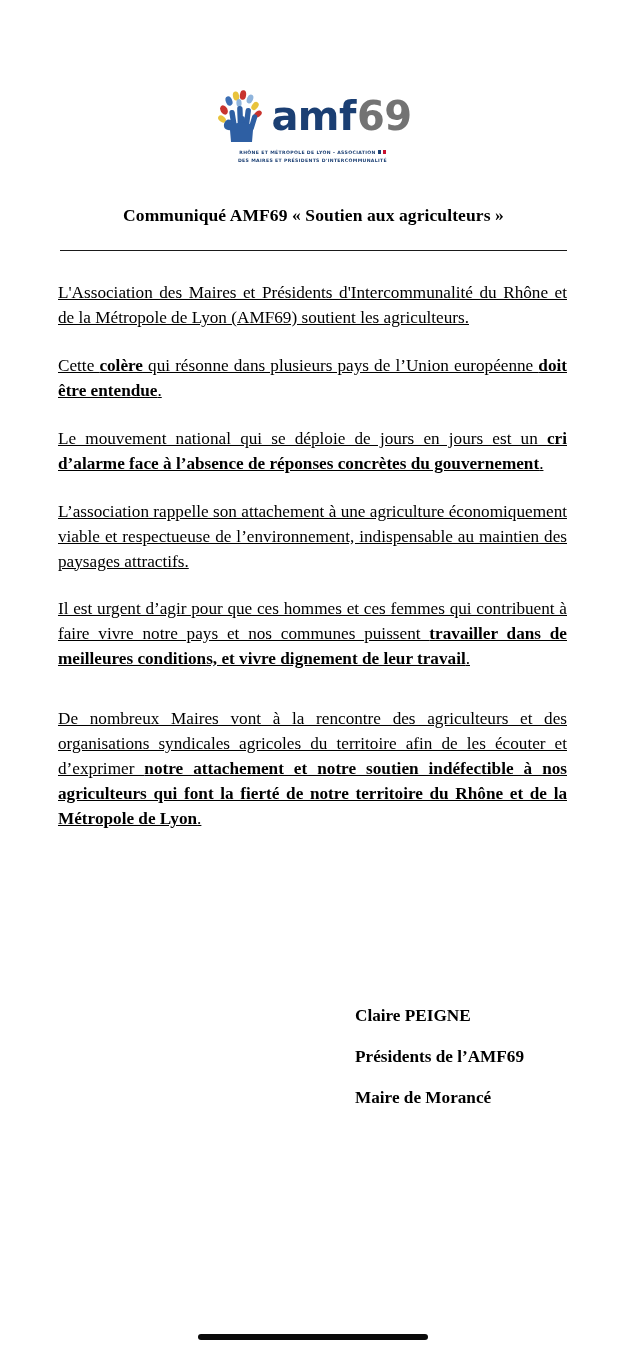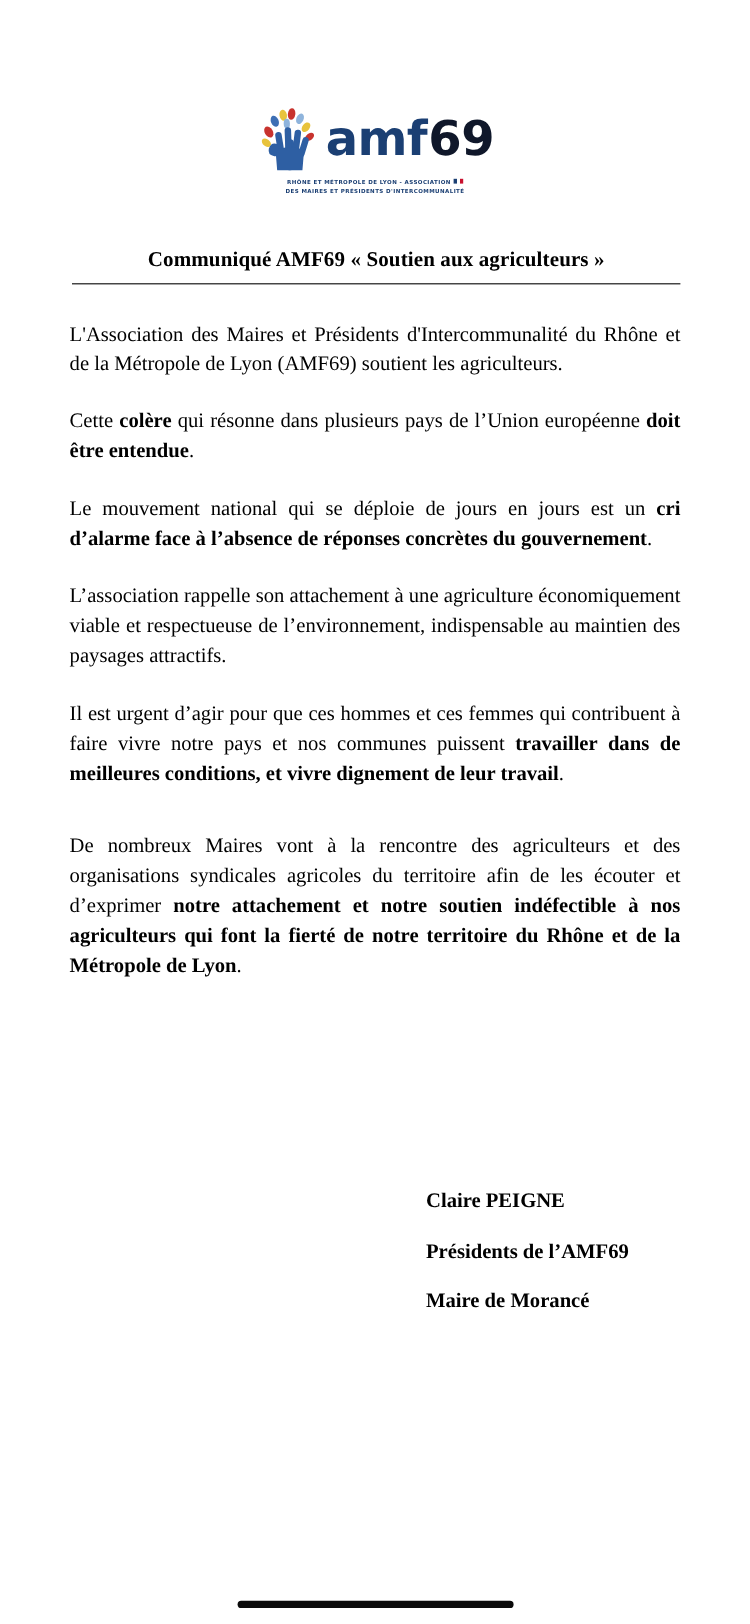--- a/index.html
+++ b/index.html
@@ -55,21 +55,21 @@
   .logo-word {
     font-family: "DejaVu Sans", sans-serif;
     font-weight: 700;
     font-size: 40px;
     line-height: 1;
     letter-spacing: -0.5px;
     display: flex;
     align-items: baseline;
   }
   .logo-word .amf { color: #1b3f73; }
-  .logo-word .num { color: #0f172a; margin-left: 1px; }
+  .logo-word .num { color: #737373; margin-left: 1px; }
 
   .logo-tagline {
     margin-top: 5px;
     font-family: "DejaVu Sans", sans-serif;
     font-size: 4.6px;
     line-height: 1.65;
     font-weight: 700;
     letter-spacing: 0.35px;
     color: #1b3f73;
     text-align: center;
@@ -84,30 +84,31 @@
     background: linear-gradient(to right,
       #1b3f73 0 33.33%, #ffffff 33.33% 66.66%, #c8102e 66.66% 100%);
   }
 
   
   .doc-title {
     margin: 41px 58px 0 60px;
     font-size: 17.5px;
     line-height: 1.25;
     text-align: center;
-    padding-bottom: 8px;
+    padding-bottom: 23px;
     border-bottom: 1.6px solid #1a1a1a;
     letter-spacing: 0.1px;
   }
 
   
   .body-copy {
     margin: 0 58px 0 58px;
     padding-top: 30px;
     flex: 0 0 auto;
+    text-decoration: underline;
   }
   .para {
     text-align: justify;
     text-justify: inter-word;
     font-size: 17.2px;
     line-height: 1.45;
     margin: 0 0 23px 0;
     hyphens: none;
   }
   .para.gap-lg { margin-bottom: 35px; }

